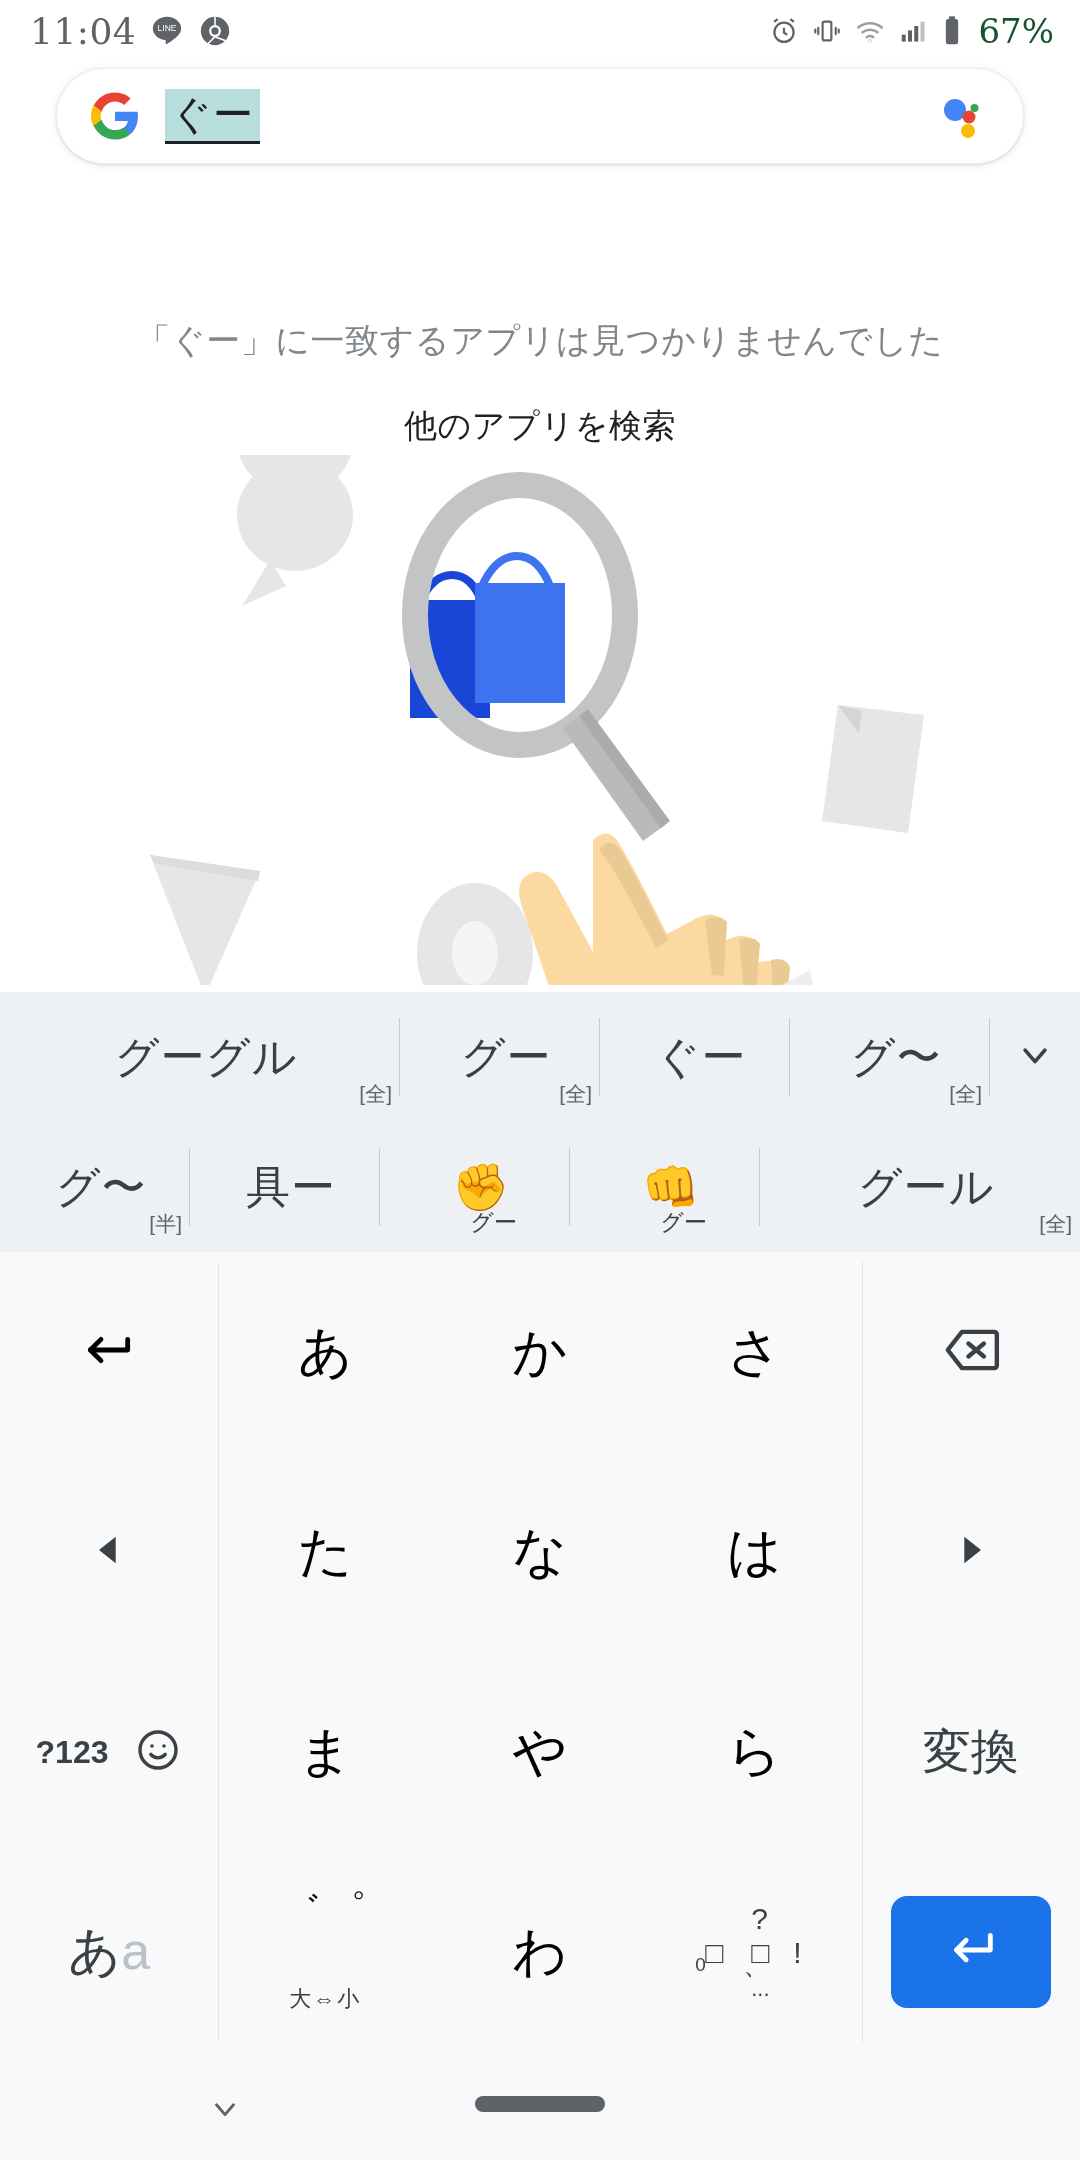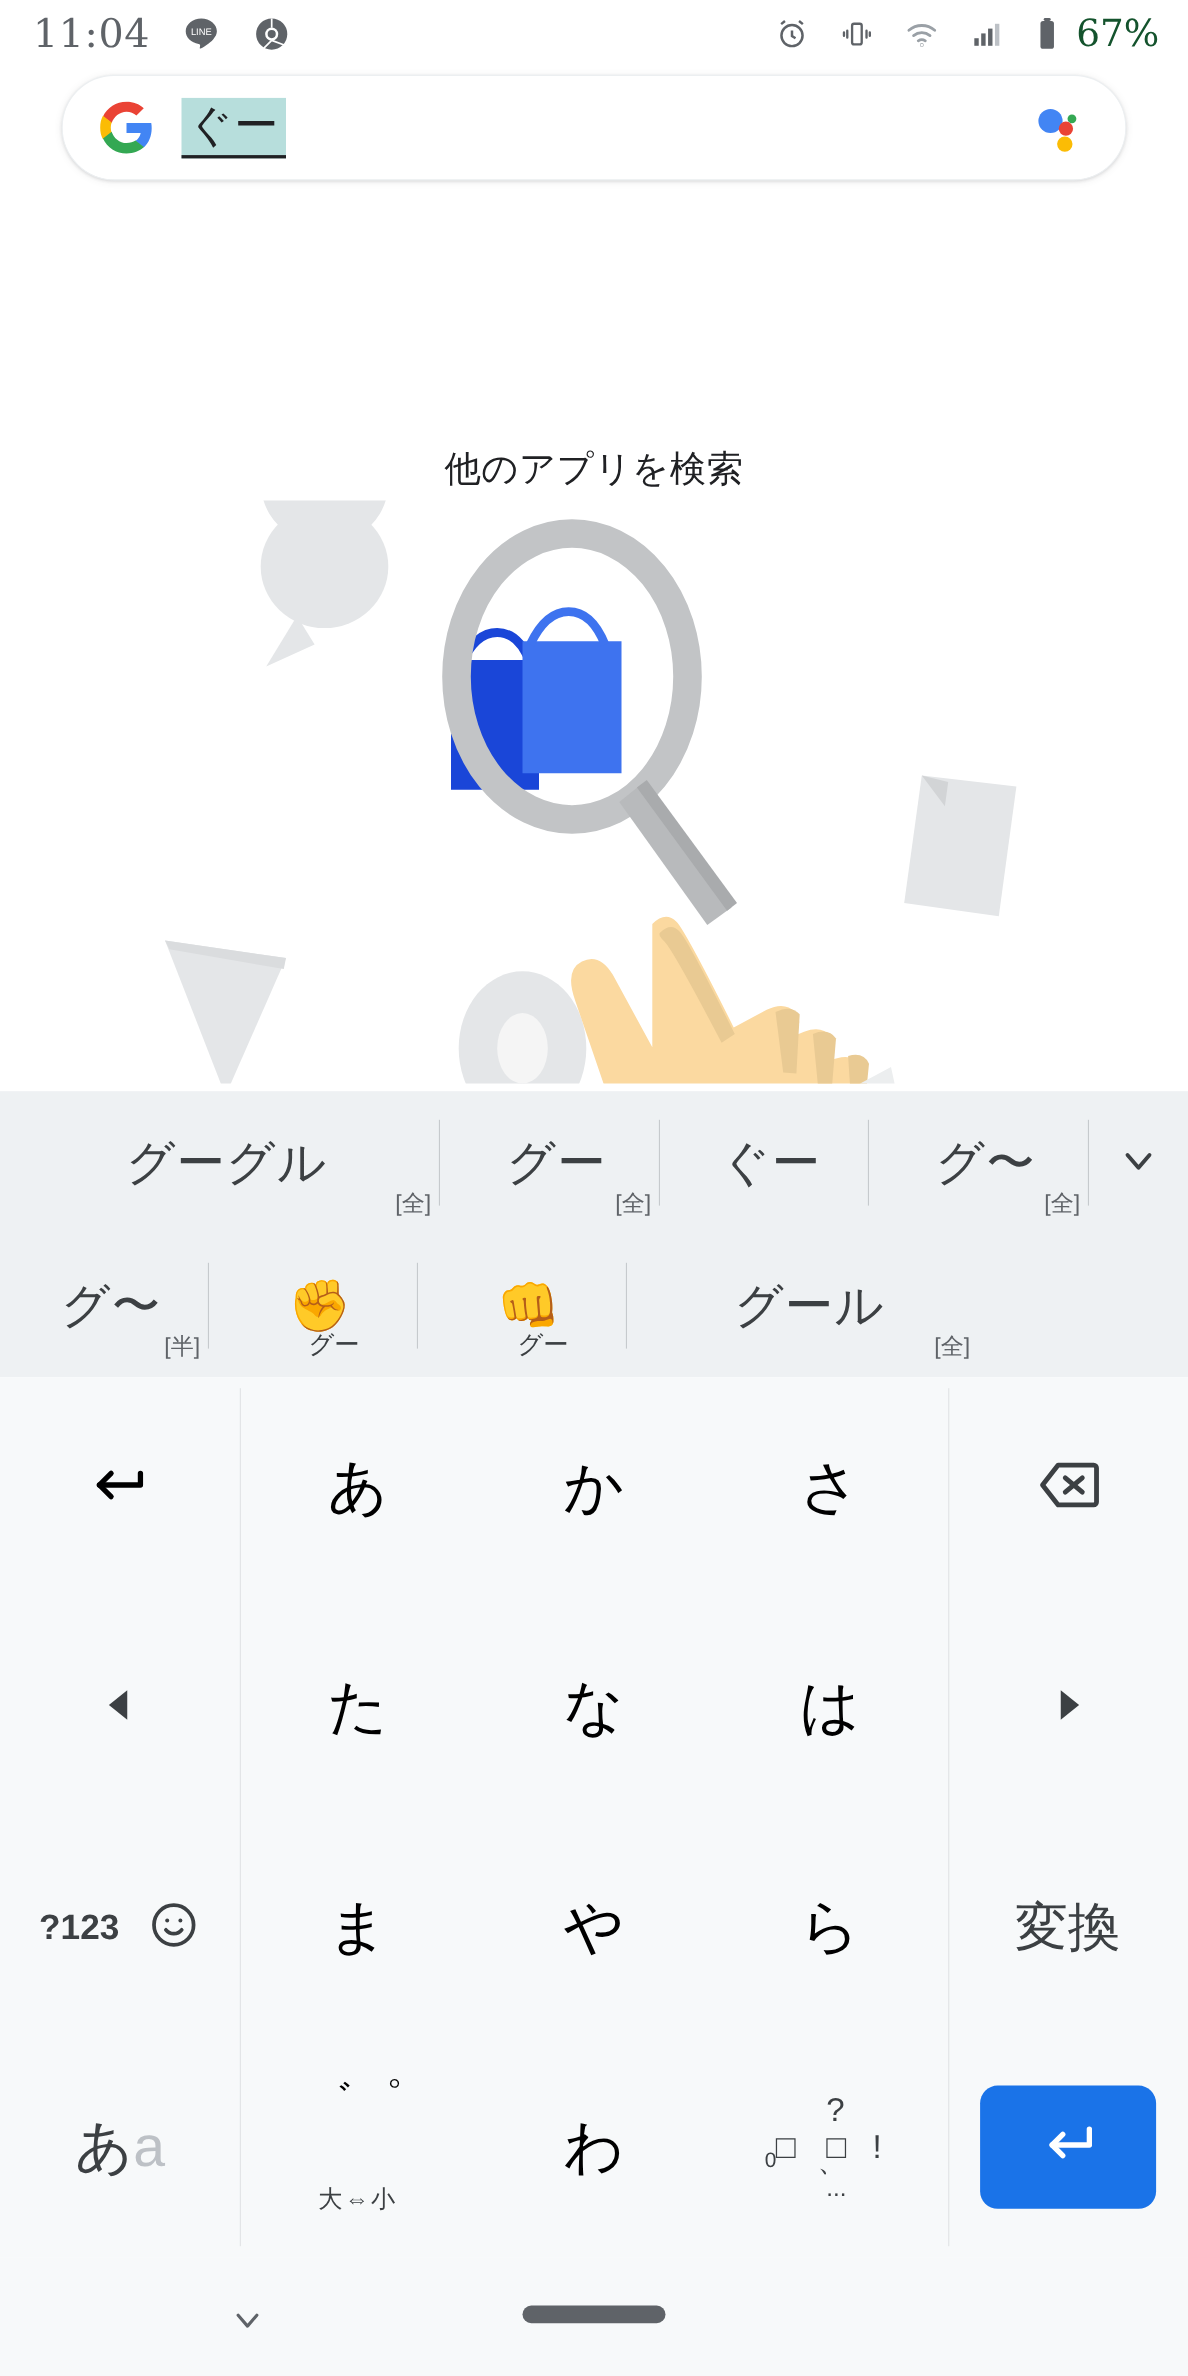--- a/index.html
+++ b/index.html
@@ -14,21 +14,21 @@
   
   .statusbar {
     position: absolute; top: 0; left: 0; width: 1080px; height: 62px;
     display: flex; align-items: center; justify-content: space-between;
     padding: 0 26px 0 30px;
   }
   .sb-left { display: flex; align-items: center; gap: 14px; }
   .sb-clock { font-size: 36px; color: #5f6368; letter-spacing: .5px; font-family: "DejaVu Serif", serif; }
   .sb-right { display: flex; align-items: center; gap: 12px; }
   .sb-batt-text { font-size: 34px; color: #14532d; font-family: "DejaVu Serif", serif; margin-left: 2px;}
-  .ic { display:inline-block; line-height:0;margin-left:16px; }
+  .ic { display:inline-block; line-height:0; }
 
   
   .searchbar {
     position: absolute; top: 68px; left: 56px;
     width: 968px; height: 96px;
     background: #ffffff; border: 1px solid #eceff1;
     border-radius: 48px;
     box-shadow: 0 1px 3px rgba(60,64,67,.16), 0 1px 8px rgba(60,64,67,.08);
     display: flex; align-items: center; padding: 0 34px;
   }
@@ -214,20 +214,21 @@
     <span class="assistant">
       <svg width="52" height="52" viewBox="0 0 52 52">
         <circle cx="18" cy="20" r="11" fill="#4285F4"></circle>
         <circle cx="37.5" cy="18" r="4" fill="#34A853"></circle>
         <circle cx="32" cy="27" r="6.5" fill="#EA4335"></circle>
         <circle cx="31" cy="41" r="7" fill="#FBBC05"></circle>
       </svg>
     </span>
   </div>
 
+  <div class="no-result">「ぐー」に一致するアプリは見つかりませんでした</div>
   <div class="search-other">他のアプリを検索</div>
 
   <div class="illo">
     <svg width="840" height="530" viewBox="0 0 840 530">
 
       <path d="M110 35 a58 56 0 1 1 .2 0 l-24 42 6 -40z" fill="#e4e6e8" transform="translate(65,5)"></path>
       <ellipse cx="175" cy="60" rx="58" ry="56" fill="#e4e6e8"></ellipse>
       <path d="M150 105 l-28 46 44 -20z" fill="#e4e6e8"></path>
 
       <path d="M30 400 l110 16 -55 125z" fill="#e4e6e8"></path>
@@ -289,20 +290,24 @@
             <path d="M6 9l6 7 6-7"></path>
           </svg>
         </span>
       </div>
     </div>
 
     <div class="sugg-row">
       <div class="sugg" style="width:190px">
         <span class="txt">グ〜</span>
         <span class="tag">[半]</span>
+        <span class="sep"></span>
+      </div>
+      <div class="sugg" style="width:190px">
+        <span class="txt">具ー</span>
         <span class="sep"></span>
       </div>
       <div class="sugg" style="width:190px">
         <span class="emo">✊</span>
         <span class="tag-c">グー</span>
         <span class="sep"></span>
       </div>
       <div class="sugg" style="width:190px">
         <span class="emo">👊</span>
         <span class="tag-c">グー</span>

